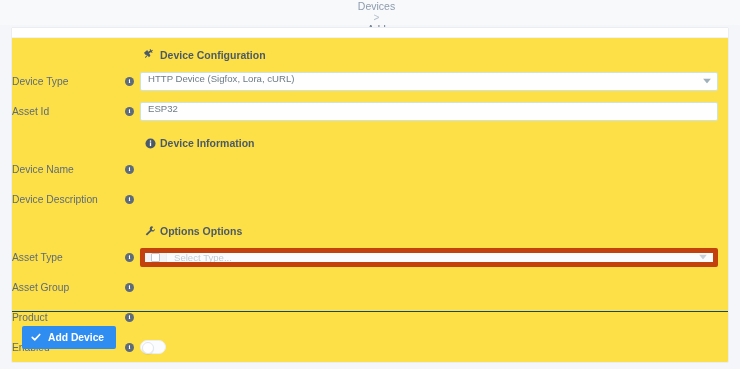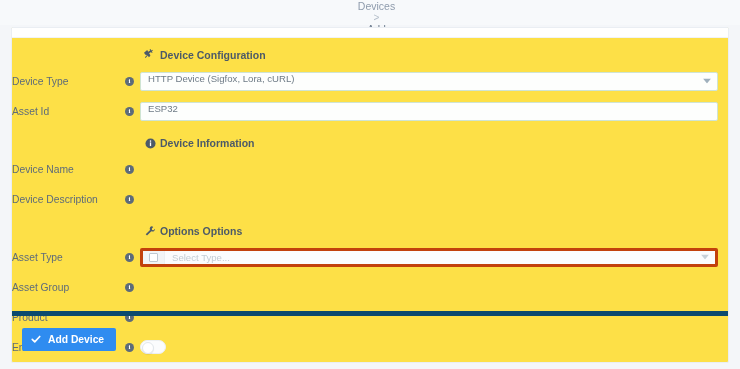--- a/index.html
+++ b/index.html
@@ -125,21 +125,21 @@
     color: #9fb0bd;
   }
   .sel .chev svg { display: block; }
 
   
   .advgroup {
     display: flex;
     align-items: stretch;
     width: 100%;
     height: 19px;
-    border: 3px solid #c2410c;
+    border: 5px solid #c2410c;
     border-radius: 2px;
     background: #fbfcfd;
     overflow: hidden;
   }
   .advgroup .cbox-wrap {
     width: 22px;
     display: flex;
     align-items: center;
     justify-content: center;
     background: #f2f4f6;
@@ -187,21 +187,21 @@
     background: #ffffff;
     border: 1px solid #e2e7ec;
     box-shadow: 0 1px 1px rgba(0,0,0,0.07);
   }
 
   
   .card-footer {
     position: absolute;
     left: 0; right: 0; bottom: 0;
     height: 51px;
-    border-top: 5px solid #0c4a6e;
+    border-top: 1px solid #0c4a6e;
     display: flex;
     align-items: center;
     padding-left: 10px;
   }
   .btn-primary {
     display: inline-flex;
     align-items: center;
     gap: 7px;
     height: 23px;
     padding: 0 12px 0 9px;

